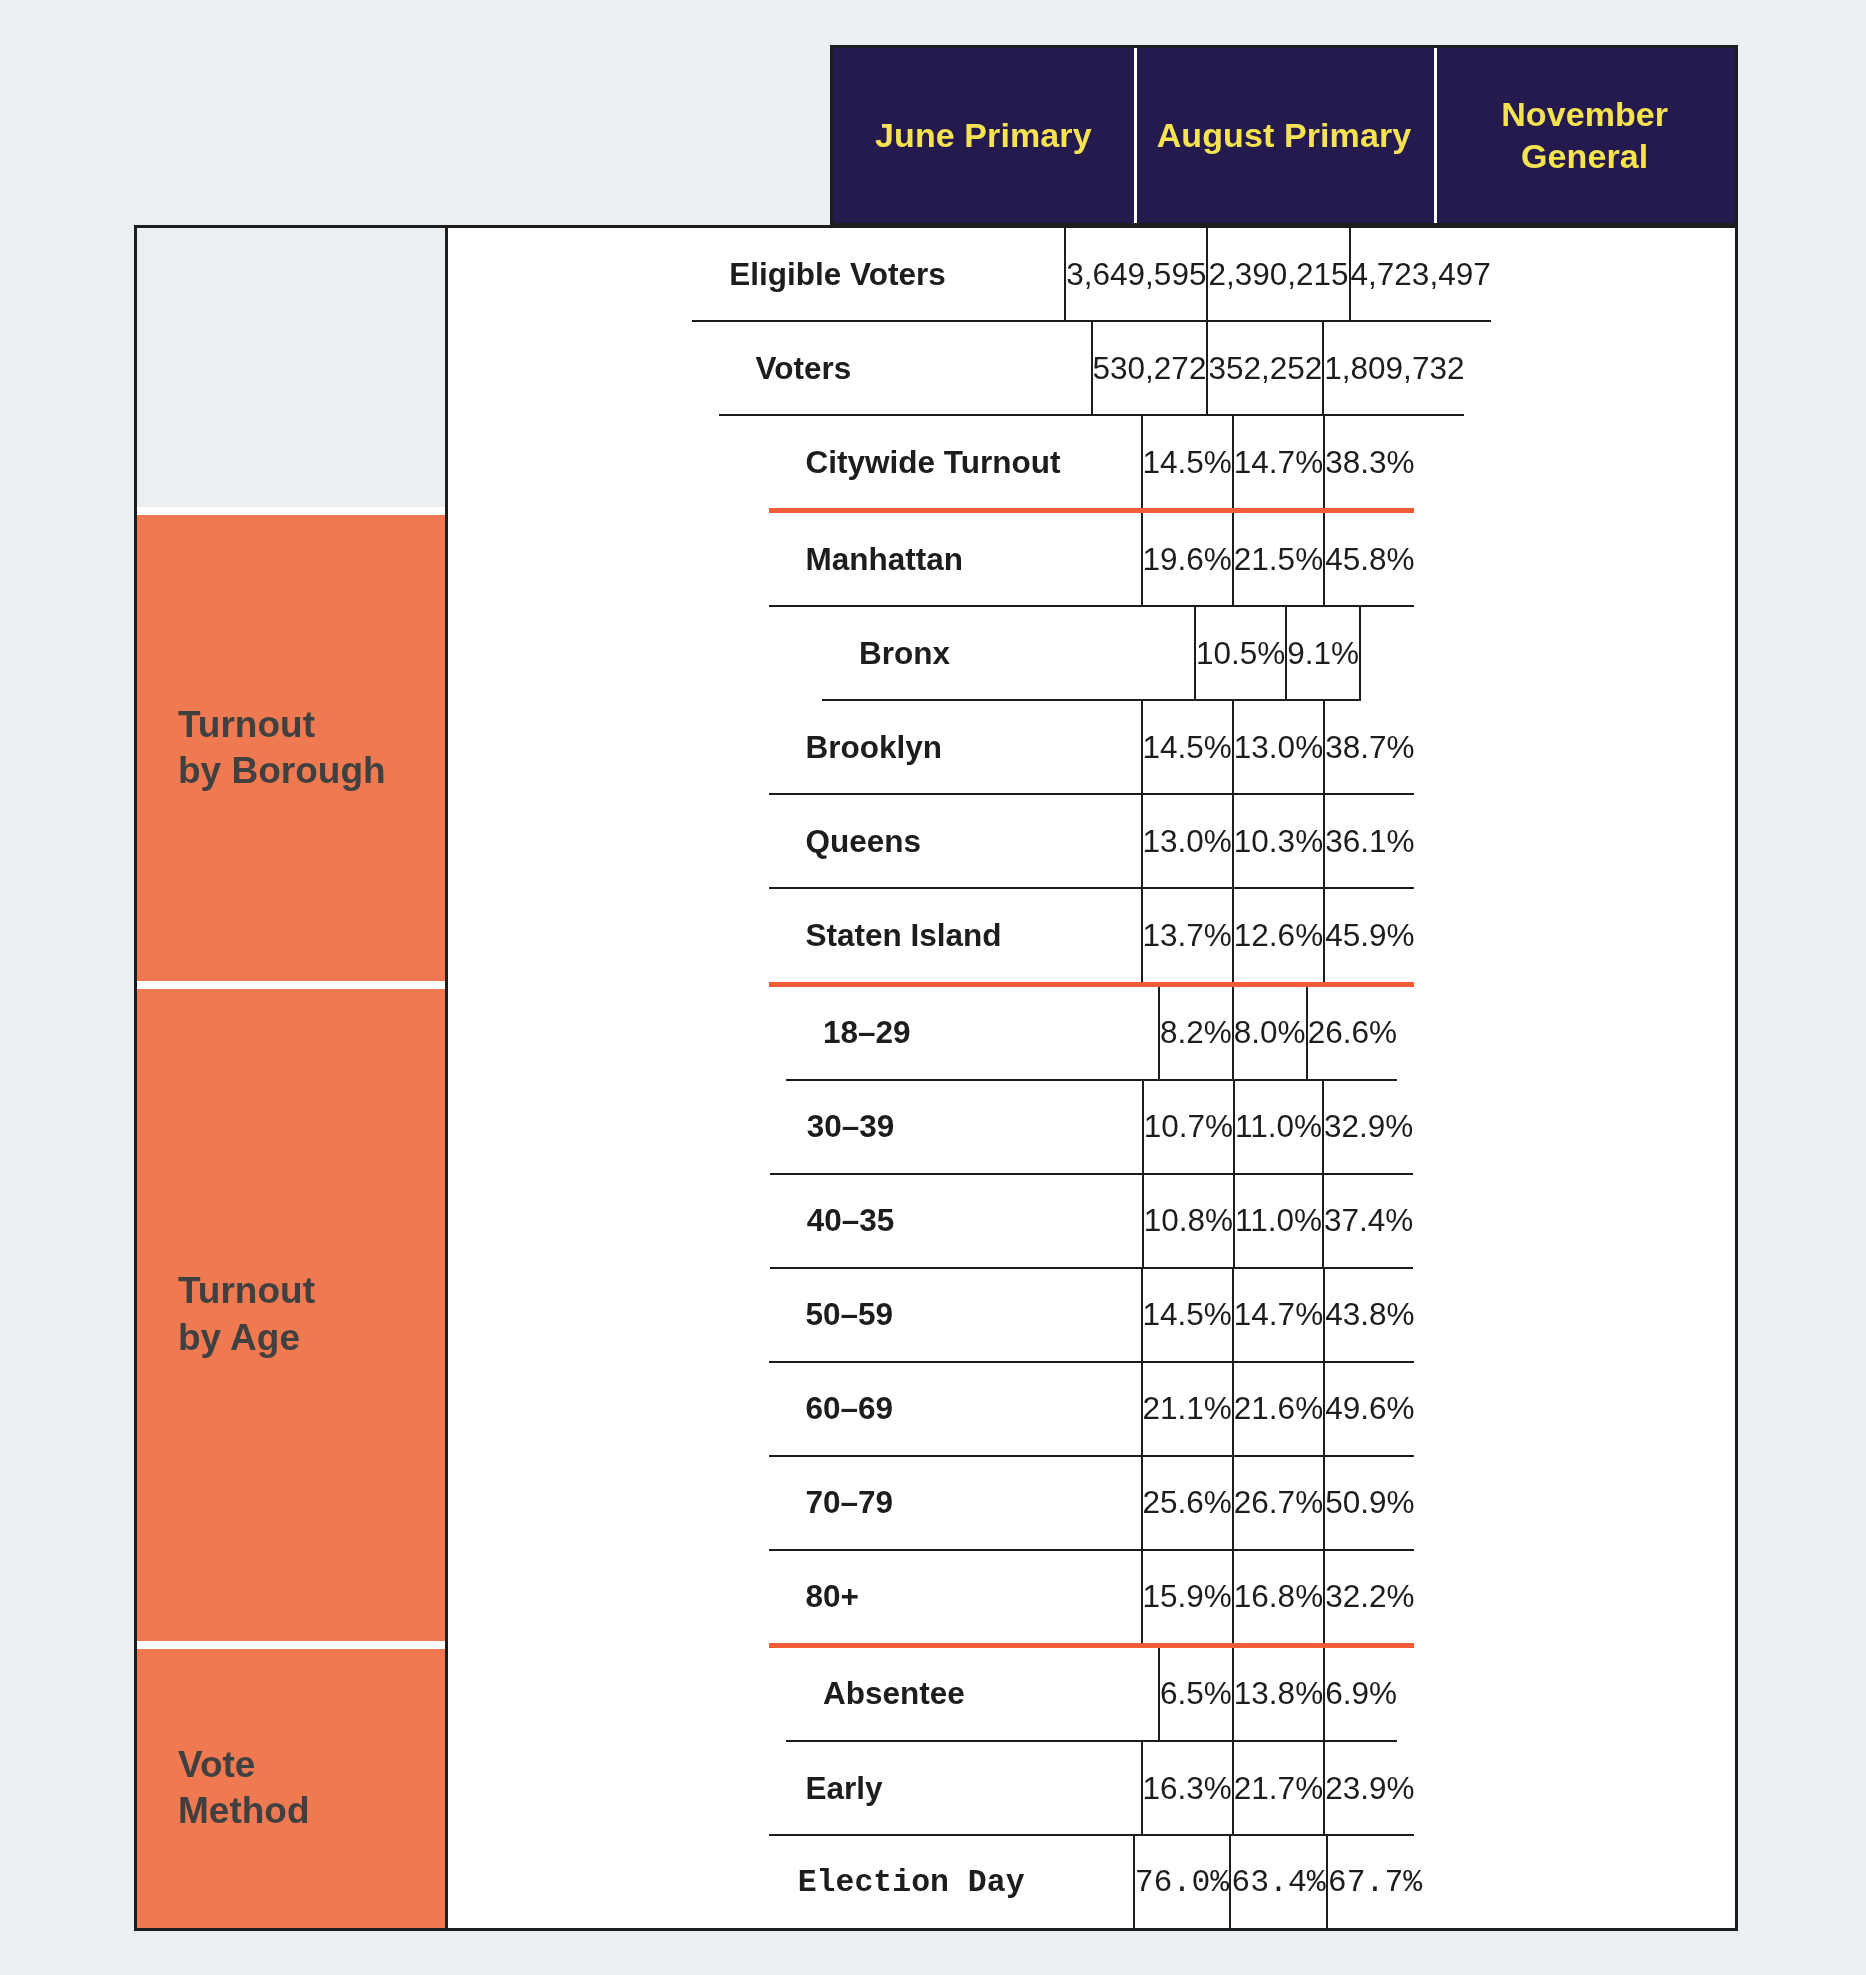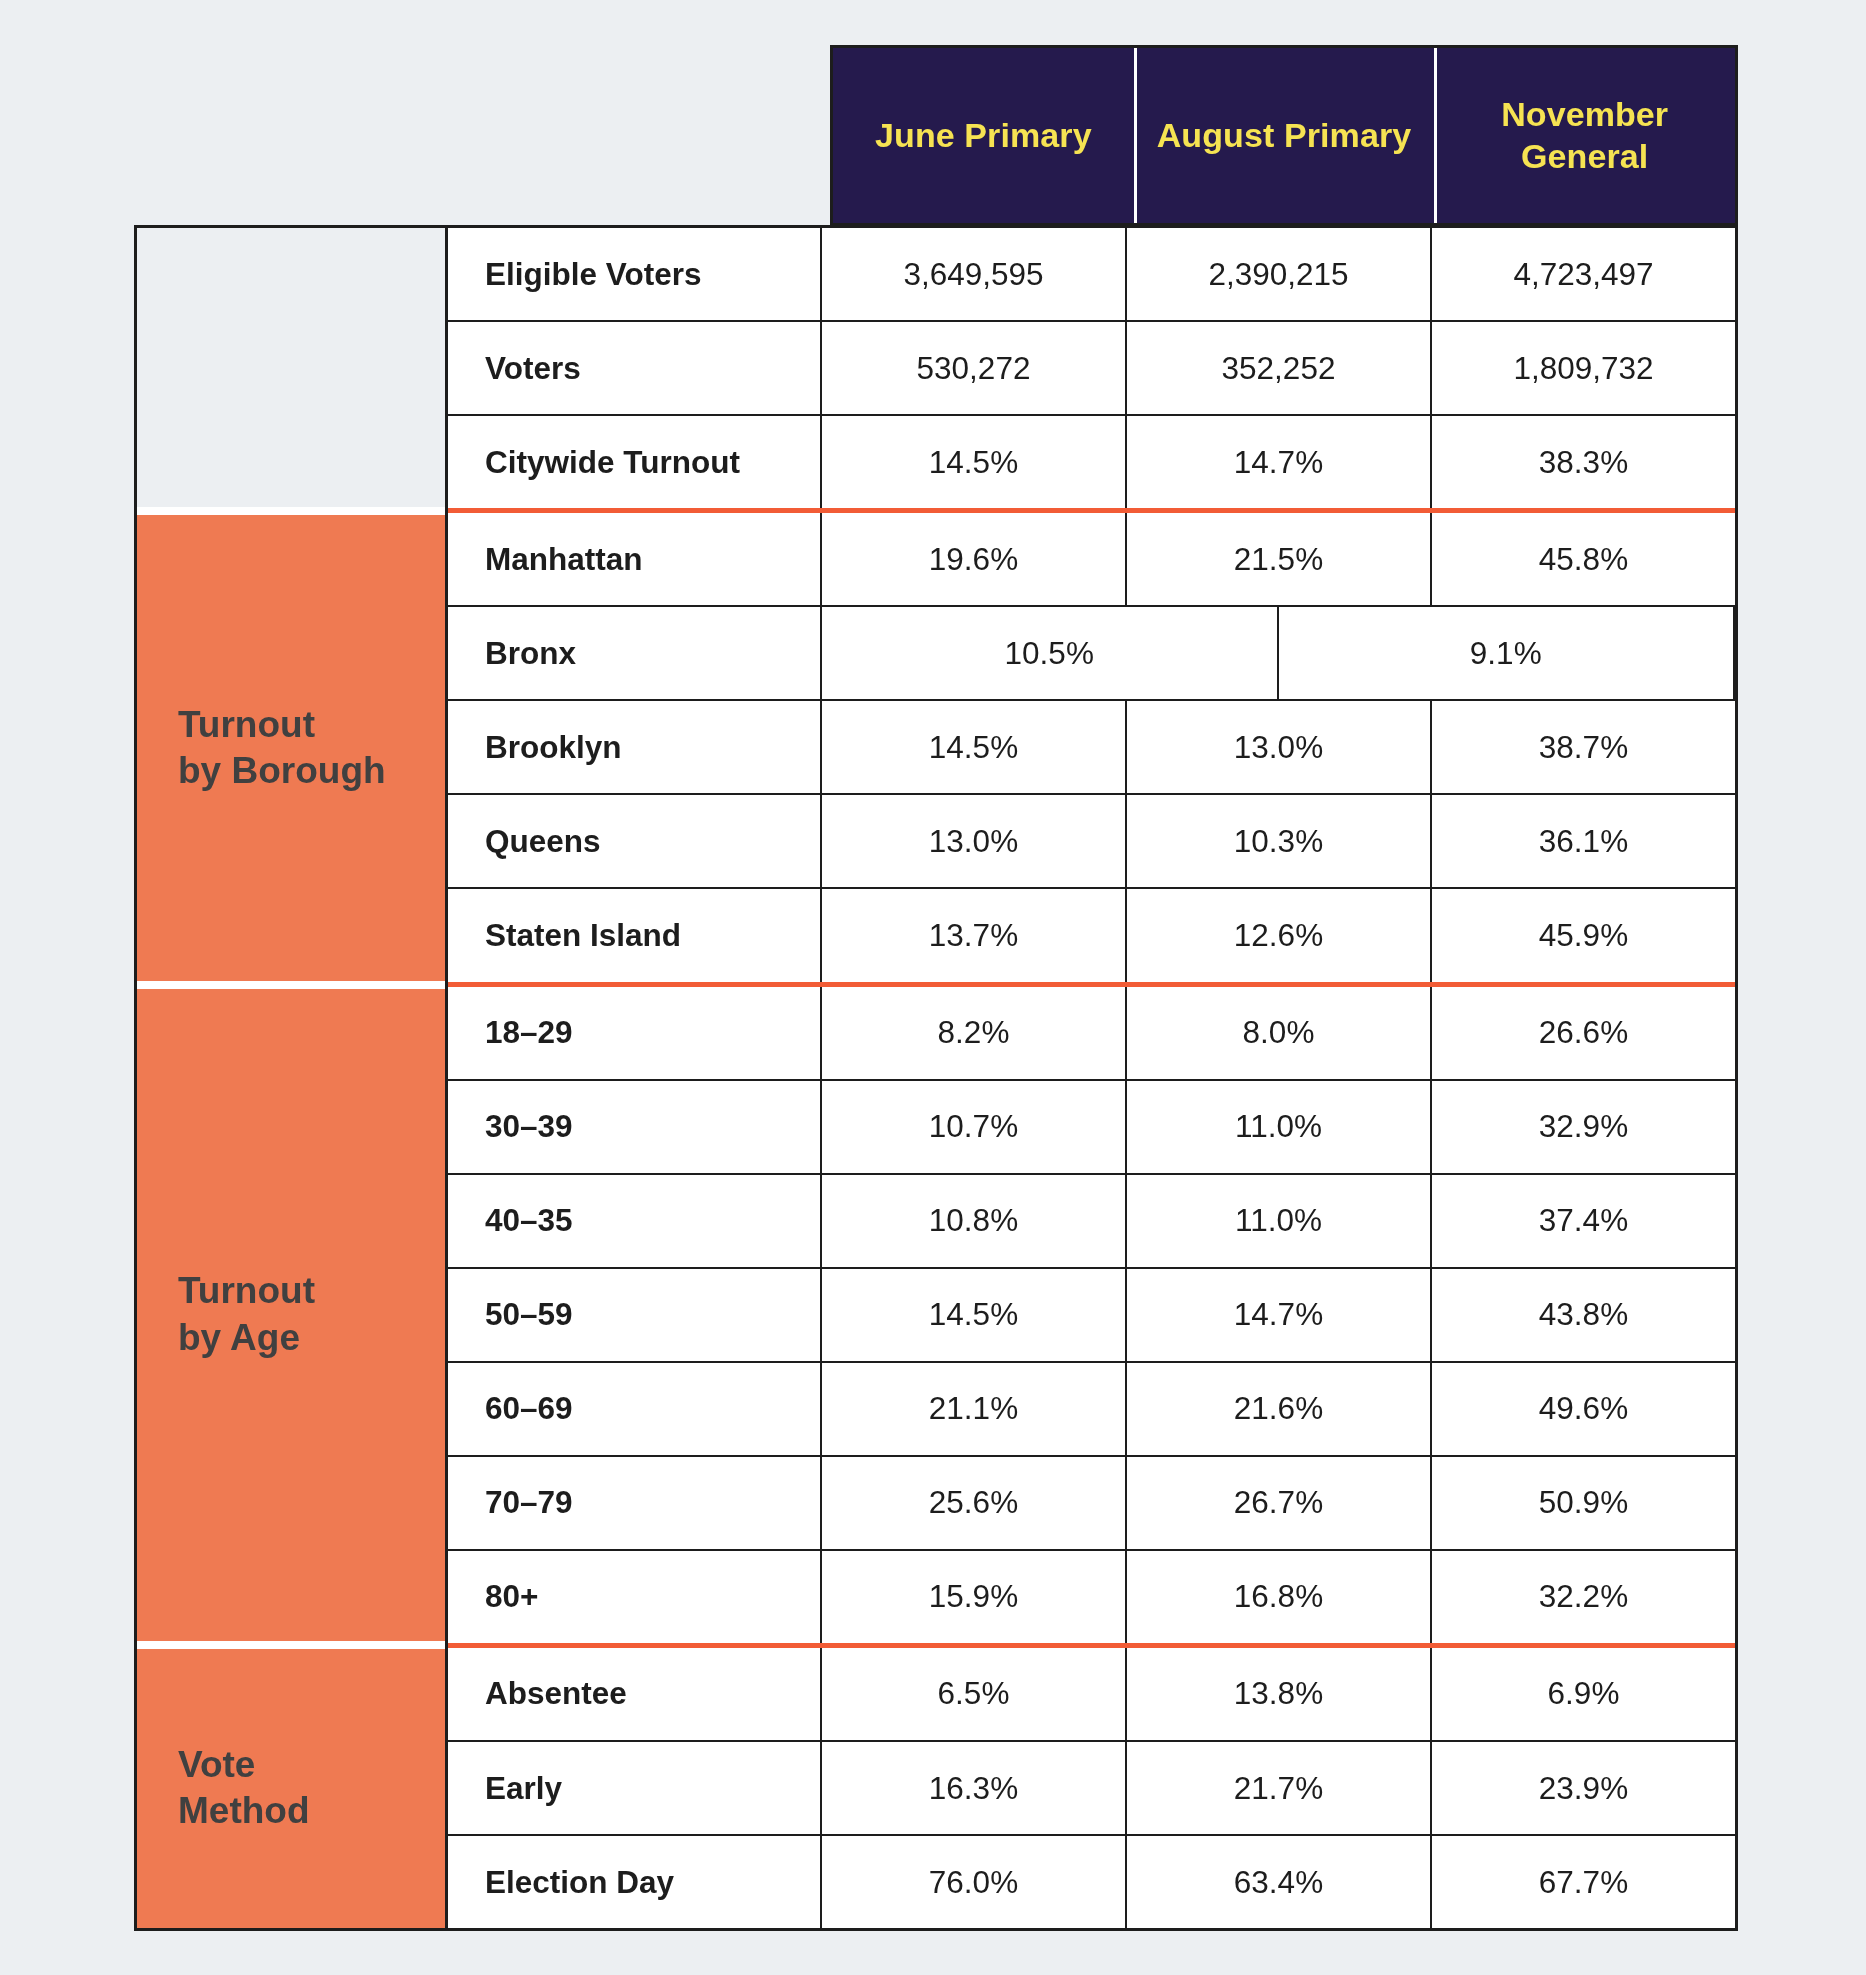--- a/index.html
+++ b/index.html
@@ -93,29 +93,30 @@
   .cat-block.orange { background: #ef7a52; }
   .cat-gap { background: #ffffff; height: 8px; flex: 0 0 8px; }
 
   
   .grid {
     flex: 1 1 auto;
     display: flex;
     flex-direction: column;
     background: #ffffff;
     box-sizing: border-box;
+    align-items: center;
   }
   .row {
     display: flex;
     flex: 1 1 0;
     box-sizing: border-box;
     border-bottom: 2.9px solid #1d1d1d;
     background: #ffffff;
   }
-  .row.last { border-bottom: none; }
+  .row.last { border-bottom: none; font-family: Liberation Mono, monospace; }
   .row.sect-end { border-bottom: 5.9px solid #f25c36; }
   .cell {
     box-sizing: border-box;
     display: flex;
     align-items: center;
     font-size: 31.5px;
     color: #1d1d1d;
   }
   .cell-label {
     flex: 0 0 374px;

